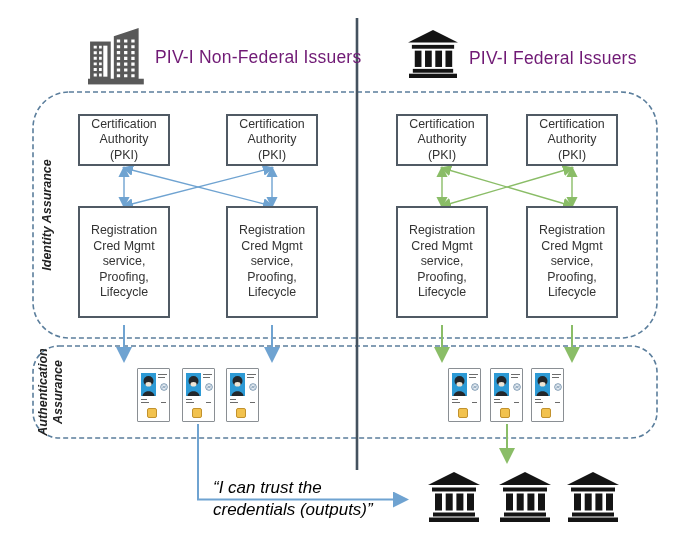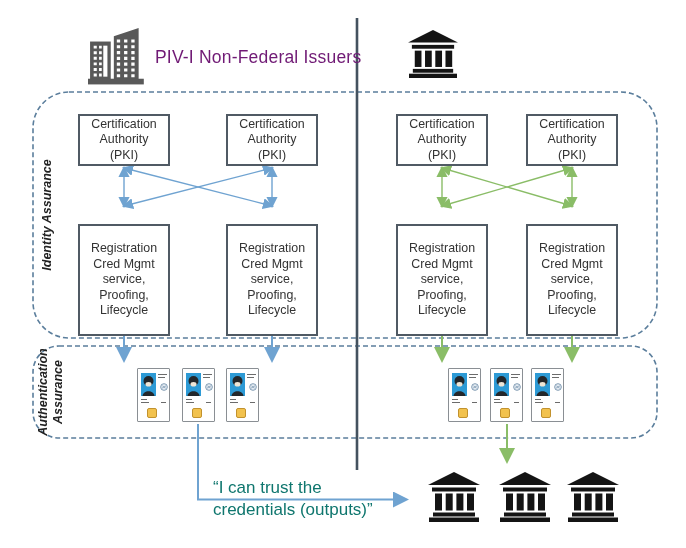--- a/index.html
+++ b/index.html
@@ -22,21 +22,21 @@
   }
   .icon { position:absolute; z-index:3; }
 
   .node {
     position:absolute; z-index:2; box-sizing:border-box; width:92px;
     background:#ffffff; border:2px solid var(--node-border,#505A64);
     display:flex; align-items:center; justify-content:center;
     font-size:12.4px; line-height:1.26; color:#333333; text-align:center; white-space:pre-line;
   }
   .node.ca { height:52px; top:114px; }
-  .node.reg { height:112px; top:224px; }
+  .node.reg { height:112px; top:206px; }
 
   .zone-label {
     position:absolute; z-index:2; transform:translate(-50%,-50%) rotate(-90deg);
     font-style:italic; font-weight:bold; font-size:12.5px; color:#222222;
     white-space:pre-line; text-align:center; line-height:1.2; width:max-content;
   }
 
   .card {
     position:absolute; z-index:2; width:33px; height:54px; top:368px;
     background:#ffffff; border:1px solid #8a8f94; border-radius:1px; box-sizing:border-box;
@@ -45,21 +45,21 @@
   .photo svg { display:block; width:100%; height:100%; }
   .cline { position:absolute; background:#6b6b6b; height:1.4px; }
   .seal { position:absolute; left:22px; top:14px; width:8px; height:8px; }
   .chip {
     position:absolute; left:9px; top:39px; width:10px; height:10px;
     background:var(--chip-gold,#F2C24E); border:1px solid #c2922e; border-radius:2px; box-sizing:border-box;
   }
 
   .quote {
     position:absolute; z-index:4; left:213px; top:477px;
-    font-size:17px; color:#0f766e; line-height:21.5px; white-space:pre-line;
+    font-size:17px; font-style:italic; color:#000000; line-height:21.5px; white-space:pre-line;
   }
 </style>
 </head>
 <body>
 
 <div class="canvas">
 
   <svg class="overlay" width="686" height="548" viewBox="0 0 686 548">
     <defs>
       <marker id="mb" markerWidth="8" markerHeight="8" refX="6.5" refY="4" orient="auto-start-reverse">
@@ -130,20 +130,21 @@
   </svg>
 
   <svg class="icon" style="left:88px; top:26px; width:62px; height:60px;">
       <use href="#office-buildings"></use>
     </svg>
   <div class="hdr-title" style="left:155px; top:47px;">PIV-I Non-Federal Issuers</div>
 
   <svg class="icon" style="left:406px; top:30px; width:54px; height:48px;">
       <use href="#gov-building"></use>
     </svg>
+  <div class="hdr-title" style="left:469px; top:48px;">PIV-I Federal Issuers</div>
 
   <div class="zone-label" style="left:47px; top:215px;">Identity Assurance</div>
   <div class="zone-label" style="left:51px; top:392px;">Authentication
 Assurance</div>
 
   <div class="node ca" style="left:78px;">Certification
 Authority
 (PKI)</div>
   <div class="node ca" style="left:226px;">Certification
 Authority

